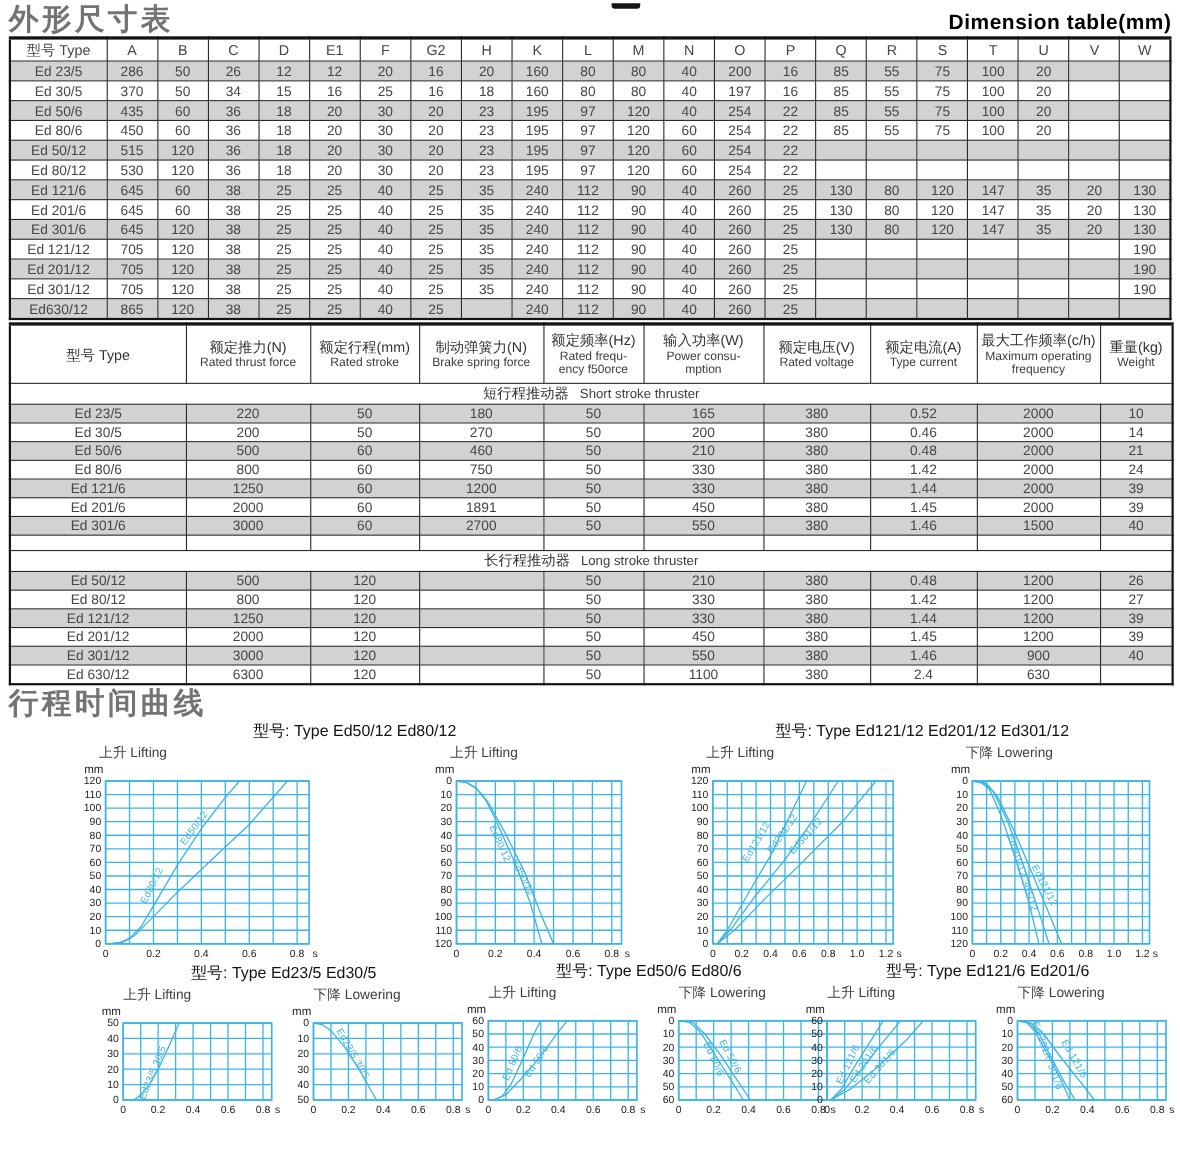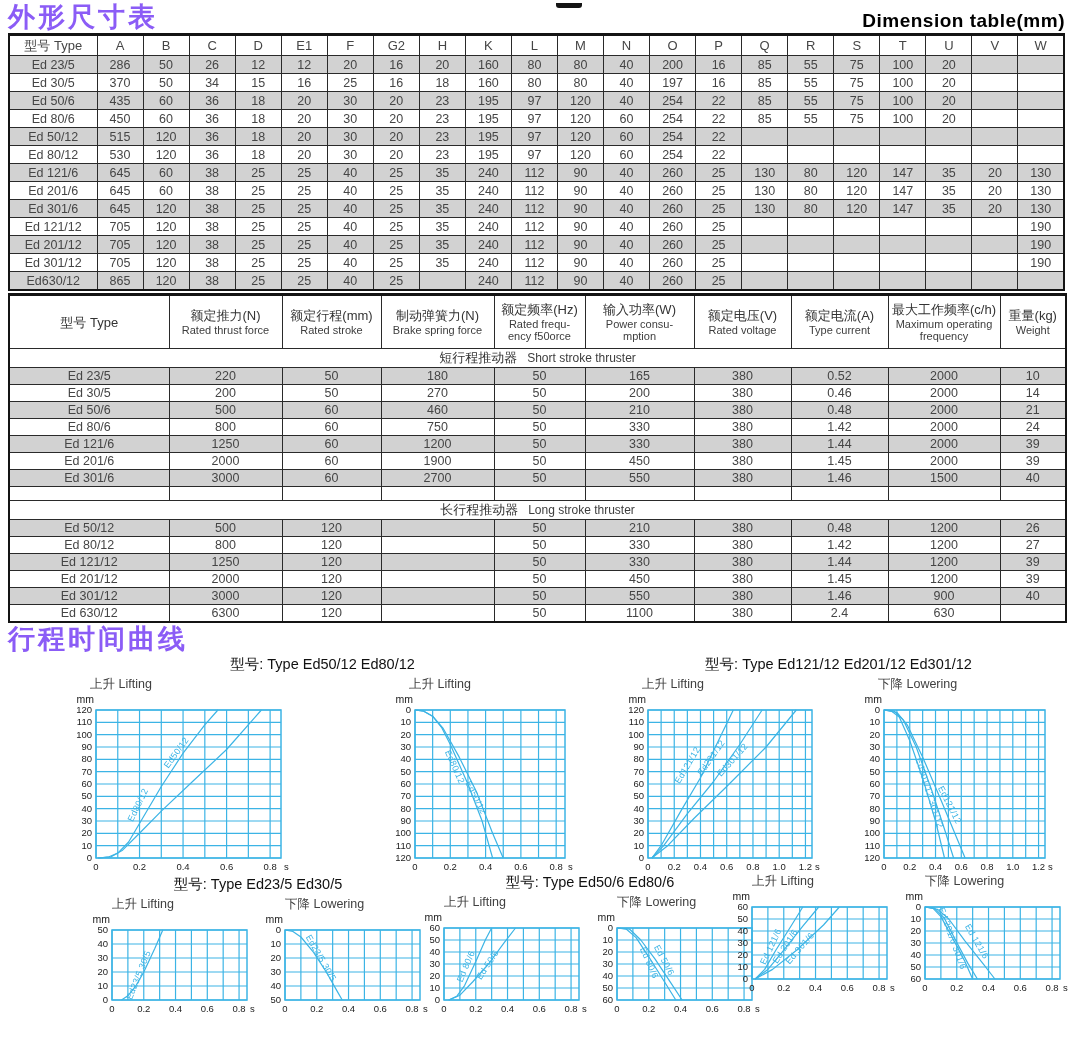--- a/index.html
+++ b/index.html
@@ -2,21 +2,21 @@
 <html><head>
 <meta charset="utf-8">
 <style>
   html,body{margin:0;padding:0;background:#ffffff;}
   body{width:1073px;height:1049px;position:relative;overflow:hidden;
        font-family:"Liberation Sans","DejaVu Sans",sans-serif;color:#222;}
   .page{position:relative;width:1073px;height:1049px;}
   .top-mark{position:absolute;left:556px;top:0;width:26px;height:5px;background:#141414;border-radius:0 0 3px 3px;}
 
   .section-header{display:flex;justify-content:space-between;align-items:flex-end;padding:0 8px;}
-  .cn-title{font-size:27px;font-weight:bold;color:#8b5cf6;letter-spacing:3px;line-height:1.05;}
+  .cn-title{font-size:27px;font-weight:bold;color:#737373;letter-spacing:3px;line-height:1.05;}
   .en-title{font-size:19px;font-weight:bold;color:#000;letter-spacing:.5px;line-height:1.05;}
 
   table.data-table{border-collapse:collapse;table-layout:fixed;width:1057px;margin:2px 8px 0 8px;
                    border:2px solid #141414;border-top:3px solid #141414;}
   table.data-table th,table.data-table td{border:1px solid #2a2a2a;text-align:center;
                    font-weight:normal;padding:0;color:#454545;overflow:hidden;white-space:nowrap;}
   .dim-table th{height:19px;font-size:13px;color:#333;}
   .dim-table td{height:17px;font-size:12.5px;line-height:1;}
   tr.stripe{background:#d2d2d2;margin-left:28px;}
 
@@ -540,21 +540,21 @@
           <td>330</td>
           <td>380</td>
           <td>1.44</td>
           <td>2000</td>
           <td>39</td>
         </tr>
         <tr>
           <td>Ed 201/6</td>
           <td>2000</td>
           <td>60</td>
-          <td>1900</td>
+          <td>1891</td>
           <td>50</td>
           <td>450</td>
           <td>380</td>
           <td>1.45</td>
           <td>2000</td>
           <td>39</td>
         </tr>
         <tr class="stripe">
           <td>Ed 301/6</td>
           <td>3000</td>
@@ -1027,20 +1027,21 @@
                 <text x="151.05882352941177" y="100" text-anchor="middle" font-size="9.5" fill="#222">0.8</text>
                 <text x="162" y="100" text-anchor="start" font-size="9.5" fill="#222">s</text>
                 <polyline points="24.0,16.0 33.5,17.2 43.1,25.6 55.8,44.8 71.6,70.0 82.8,88.0" fill="none" stroke="#3cb4e5" stroke-width="1.2" stroke-linejoin="round"></polyline>
                 <text x="53.38235294117647" y="52" text-anchor="middle" font-size="9" fill="#3cb4e5" letter-spacing="0.3" transform="rotate(66 53.38235294117647 52)">Ed 80/6</text>
                 <polyline points="24.0,16.0 36.7,17.2 47.8,28.0 62.1,47.2 78.0,71.2 89.1,88.0" fill="none" stroke="#3cb4e5" stroke-width="1.2" stroke-linejoin="round"></polyline>
                 <text x="68.47058823529412" y="49.6" text-anchor="middle" font-size="9" fill="#3cb4e5" letter-spacing="0.3" transform="rotate(62 68.47058823529412 49.6)">Ed 50/6</text>
               </svg></div>
           </div>
         </div>
         <div class="chart-group cg-e">
+          <div class="group-title">型号: Type Ed121/6 Ed201/6</div>
           <div class="chart-row">
             <div class="chart-block"><div class="direction-label">上升  Lifting</div><svg width="167" height="104">
                 <line x1="24" y1="16" x2="24" y2="88" stroke="#3cb4e5" stroke-width="1.2"></line>
                 <line x1="39.88235294117647" y1="16" x2="39.88235294117647" y2="88" stroke="#3cb4e5" stroke-width="1.2"></line>
                 <line x1="55.76470588235294" y1="16" x2="55.76470588235294" y2="88" stroke="#3cb4e5" stroke-width="1.2"></line>
                 <line x1="71.64705882352942" y1="16" x2="71.64705882352942" y2="88" stroke="#3cb4e5" stroke-width="1.2"></line>
                 <line x1="87.52941176470588" y1="16" x2="87.52941176470588" y2="88" stroke="#3cb4e5" stroke-width="1.2"></line>
                 <line x1="103.41176470588236" y1="16" x2="103.41176470588236" y2="88" stroke="#3cb4e5" stroke-width="1.2"></line>
                 <line x1="119.29411764705884" y1="16" x2="119.29411764705884" y2="88" stroke="#3cb4e5" stroke-width="1.2"></line>
                 <line x1="135.1764705882353" y1="16" x2="135.1764705882353" y2="88" stroke="#3cb4e5" stroke-width="1.2"></line>

